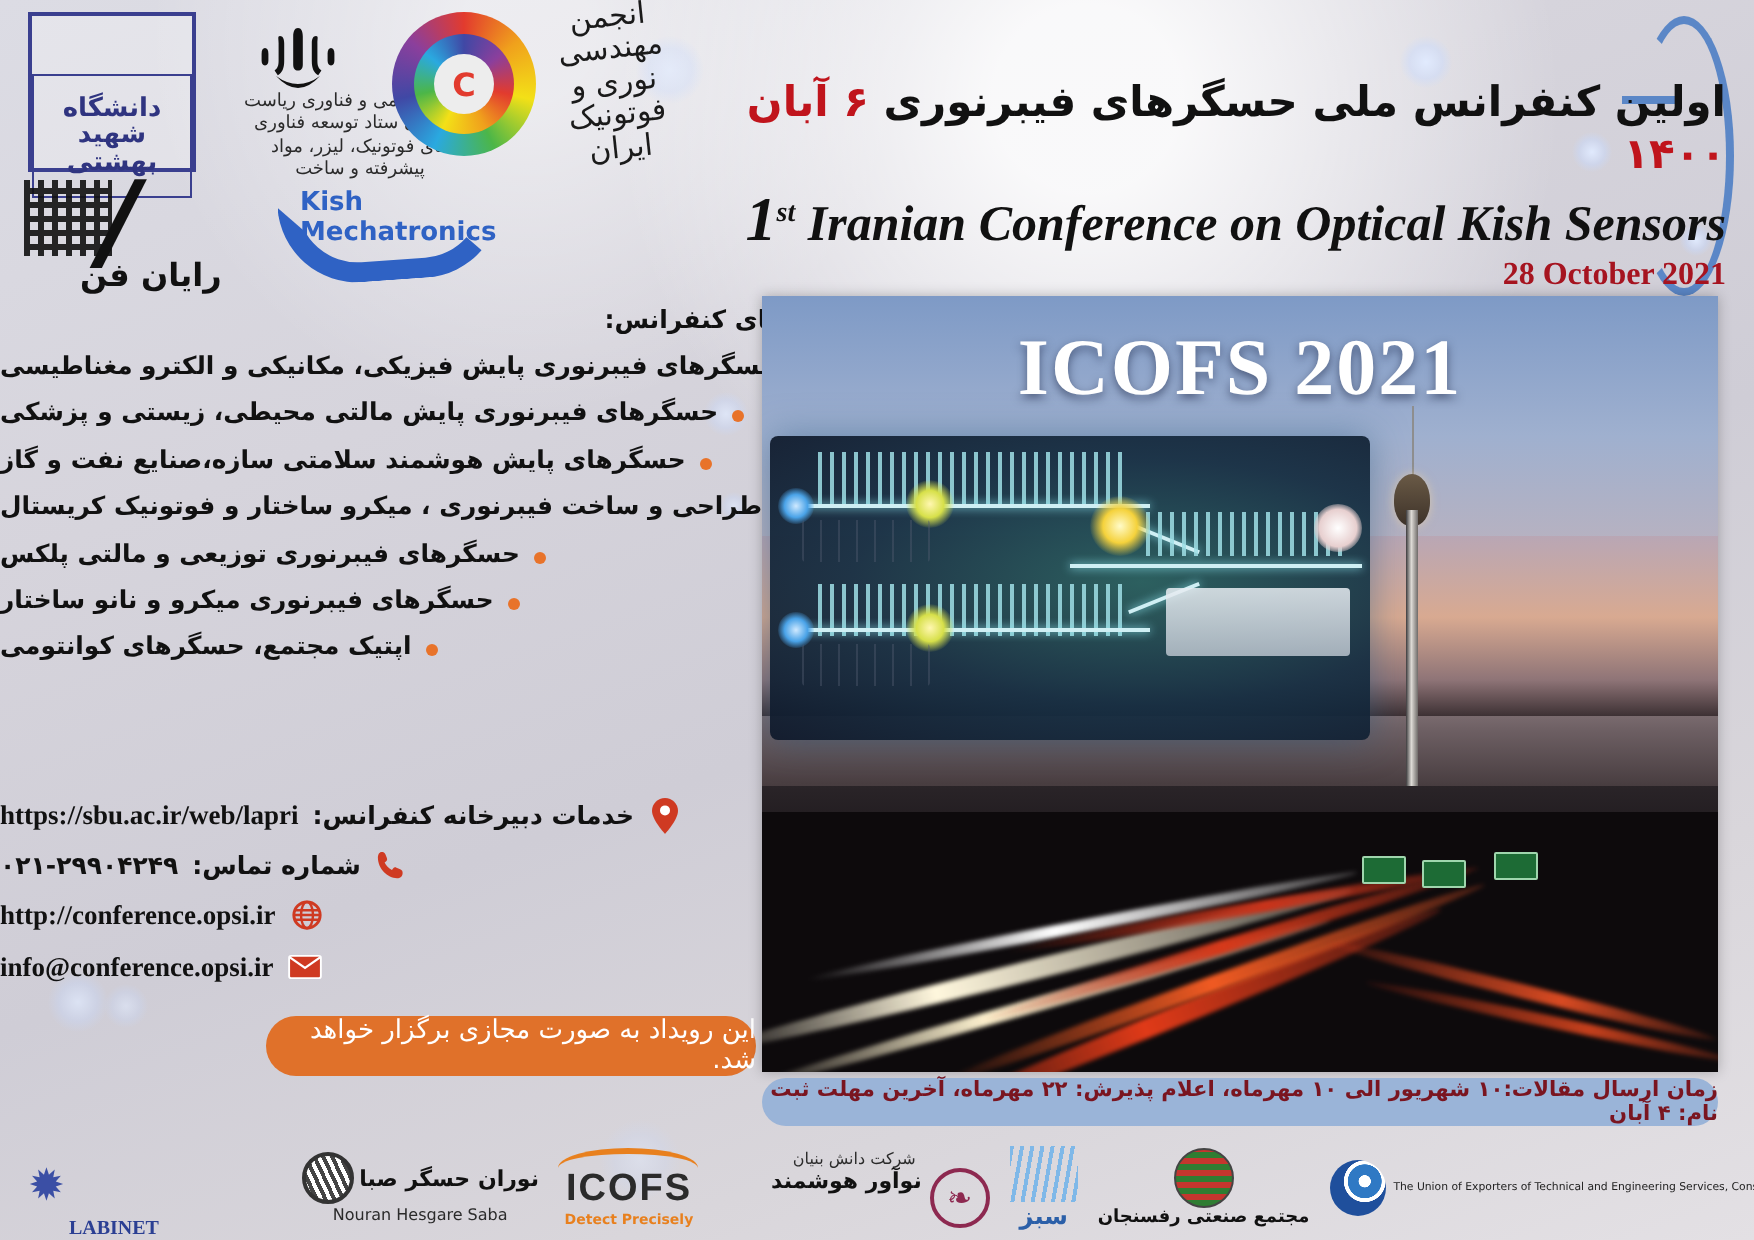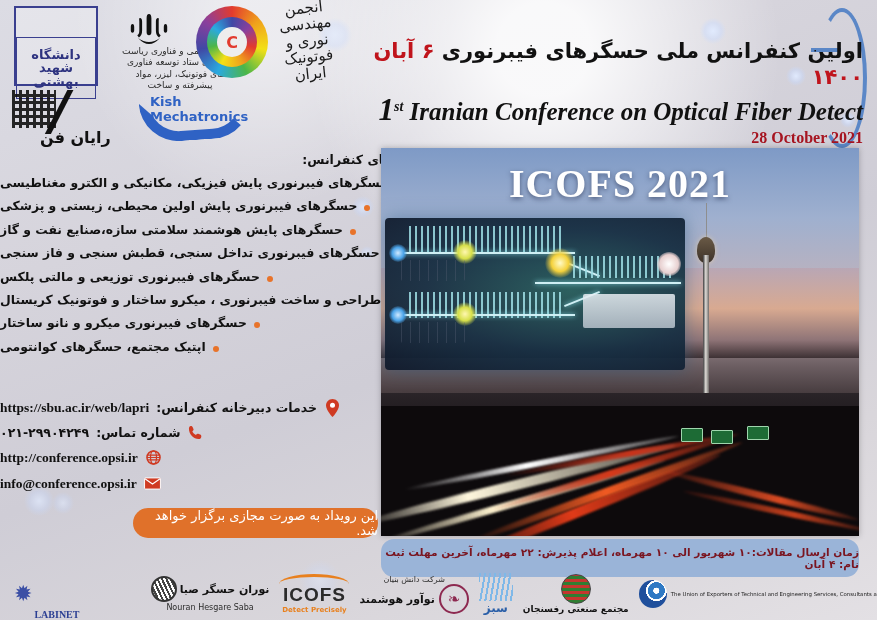--- a/index.html
+++ b/index.html
@@ -149,21 +149,21 @@
   .city{ position:absolute; left:0; right:0; top:245px; height:50px;
      background:linear-gradient(#2a2428,#141013); }
   .hill{ position:absolute; left:0; right:0; top:242px; height:26px;
      background:radial-gradient(ellipse at 42% 120%, #3a3036 0 60%, transparent 62%);}
   .road{ position:absolute; left:0; right:0; top:258px; height:130px; background:#0d0a0c; overflow:hidden;}
   .trail{ position:absolute; border-radius:50%; filter:blur(1px);}
   .citylight{ position:absolute; width:2px;height:2px;border-radius:50%;background:#ffd591; box-shadow:0 0 4px #ffb74d;}
   .sign{ position:absolute; width:22px;height:14px;background:#1d6b35; border:1px solid #9fd6ad; border-radius:1px;}
 
   
-  #date-banner{ position:absolute; left:381px; top:539px; width:478px; height:38px;
+  #date-banner{ position:absolute; left:381px; top:539px; width:478px; height:24px;
      background:#9ab4d8; border-radius:13px; display:flex; align-items:center; justify-content:center;
      direction:rtl; color:#7a1520; font-size:10.6px; font-weight:bold; }
 
   
   #sponsors{ position:absolute; left:0; top:568px; width:877px; height:52px;
      display:flex; align-items:center; gap:10px; padding:0 14px; }
   .sp{ flex:0 0 auto; display:flex; flex-direction:column; align-items:center; justify-content:center;
        height:46px; }
   .sp-name{ font-size:8px; color:#2b2b2b; margin-top:1px; white-space:nowrap; }
 
@@ -175,21 +175,21 @@
   .nouran .coil{ width:26px;height:26px;border-radius:50%;
       background:repeating-linear-gradient(65deg,#444 0 2px,#fff 2px 4px); border:2px solid #333;}
   .nouran-row{ display:flex; align-items:center; gap:3px;}
   .nouran .fa{ direction:rtl; font-size:11px; font-weight:bold; color:#111;}
 
   .teksan .wd{ font-family:"Liberation Sans",sans-serif; font-weight:bold; font-size:19px; color:#2b2b2b;
       letter-spacing:1px;}
   .teksan .arc{ width:70px;height:10px;border-top:3px solid #e8801e; border-radius:50%/100% 100% 0 0;}
   .teksan .sub{ color:#e8801e; font-size:7px; font-weight:bold;}
 
-  .noavar-row{ display:flex; align-items:center; gap:4px;}
+  .noavar-row{ display:flex; gap:4px;margin-left:26px;}
   .noavar .circ{ width:30px;height:30px;border-radius:50%;border:2px solid #8d2950;
       display:flex;align-items:center;justify-content:center;color:#8d2950;font-size:15px;}
   .noavar .fa{ direction:rtl; font-size:11px; font-weight:bold; color:#111;}
 
   .sabz .fan{ width:34px;height:28px;
       background:repeating-linear-gradient(100deg,#7fb8e8 0 2px,transparent 2px 5px);}
   .sabz .wd{ color:#2b5fa8; font-size:12px; font-weight:bold; direction:rtl;}
 
   .rafsanjan .disc{ width:30px;height:30px;border-radius:50%;
       background:repeating-linear-gradient(0deg,#2f7d32 0 3px,#c4362e 3px 6px); border:1px solid #444;}
@@ -259,51 +259,47 @@
 
   <div class="alef"></div>
 
   <div id="header-title">
     <div class="fa-title">
       <span>اولین کنفرانس ملی حسگرهای فیبرنوری</span>
       <span class="date-fa">۶ آبان ۱۴۰۰</span>
     </div>
     <div class="en-title">
       <span class="one">1</span><span class="ord">st</span>
-      <span>Iranian Conference on Optical Fiber Detect</span>
+      <span>Iranian Conference on Optical Kish Sensors</span>
     </div>
     <div class="en-date">28 October 2021</div>
   </div>
 
   <div id="topics">
     <div class="topics-head">محورهای کنفرانس:</div>
 
     <div class="topic-row">
       <span class="bullet"></span>
       <span class="tt">حسگرهای فیبرنوری  پایش فیزیکی، مکانیکی و الکترو مغناطیسی</span>
     </div>
     <div class="topic-row">
       <span class="bullet"></span>
-      <span class="tt">حسگرهای فیبرنوری پایش اولین محیطی، زیستی و پزشکی</span>
+      <span class="tt">حسگرهای فیبرنوری پایش مالتی محیطی، زیستی و پزشکی</span>
     </div>
     <div class="topic-row">
       <span class="bullet"></span>
       <span class="tt">حسگرهای پایش هوشمند سلامتی سازه،صنایع نفت و گاز</span>
     </div>
     <div class="topic-row">
       <span class="bullet"></span>
-      <span class="tt">حسگرهای فیبرنوری تداخل سنجی، قطبش سنجی و فاز سنجی</span>
+      <span class="tt">طراحی و ساخت فیبرنوری ، میکرو ساختار و فوتونیک کریستال</span>
     </div>
     <div class="topic-row">
       <span class="bullet"></span>
       <span class="tt">حسگرهای فیبرنوری توزیعی و مالتی پلکس</span>
-    </div>
-    <div class="topic-row">
-      <span class="bullet"></span>
-      <span class="tt">طراحی و ساخت فیبرنوری ، میکرو ساختار و فوتونیک کریستال</span>
     </div>
     <div class="topic-row">
       <span class="bullet"></span>
       <span class="tt">حسگرهای فیبرنوری میکرو و نانو ساختار</span>
     </div>
     <div class="topic-row">
       <span class="bullet"></span>
       <span class="tt">اپتیک مجتمع، حسگرهای کوانتومی</span>
     </div>
   </div>

